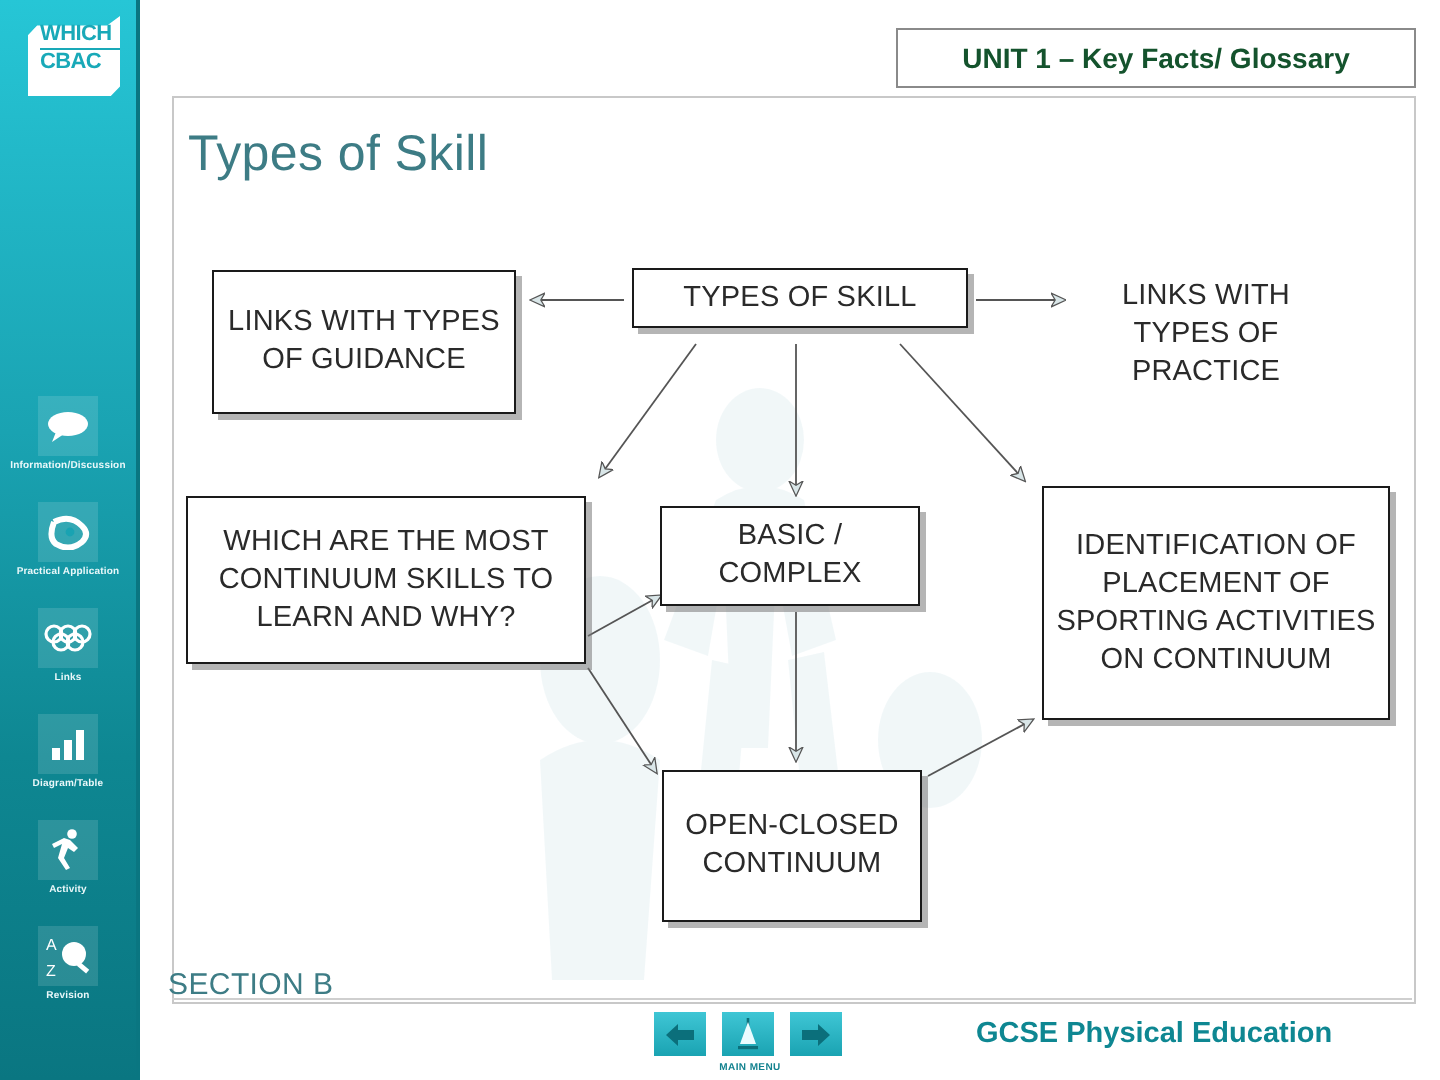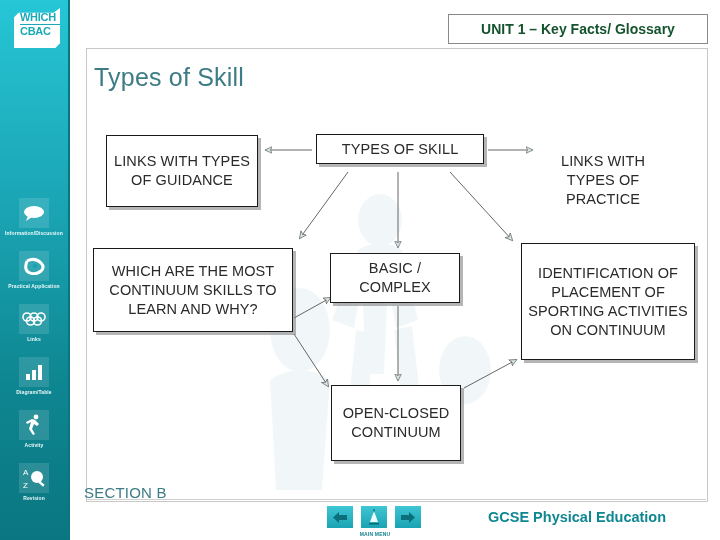--- a/index.html
+++ b/index.html
@@ -77,21 +77,21 @@
   
   .dbox{
     position:absolute;border:1.5px solid #1a1a1a;background:#ffffff;
     box-shadow:3px 3px 0 rgba(120,120,120,0.55);
     display:flex;align-items:center;justify-content:center;text-align:center;
     color:#2a2a2a;font-size:14.5px;line-height:19px;letter-spacing:0.1px;
     padding:2px 4px;box-sizing:border-box;
   }
   .b-links-guidance{left:106px;top:135px;width:152px;height:72px;}
   .b-types-skill{left:316px;top:134px;width:168px;height:30px;}
-  .b-links-practice{left:533px;top:144px;width:140px;height:72px;border:none;box-shadow:none;}
+  .b-links-practice{left:533px;top:131px;width:140px;height:72px;border:none;box-shadow:none;}
   .b-which{left:93px;top:248px;width:200px;height:84px;}
   .b-basic{left:330px;top:253px;width:130px;height:50px;}
   .b-ident{left:521px;top:243px;width:174px;height:117px;}
   .b-open{left:331px;top:385px;width:130px;height:76px;}
 
   svg.arrows{position:absolute;left:0;top:0;width:720px;height:540px;pointer-events:none;}
 
   
   .footer-rule{position:absolute;left:86px;top:499px;width:620px;height:1px;background:#cfcfcf;}
   .section-label{

